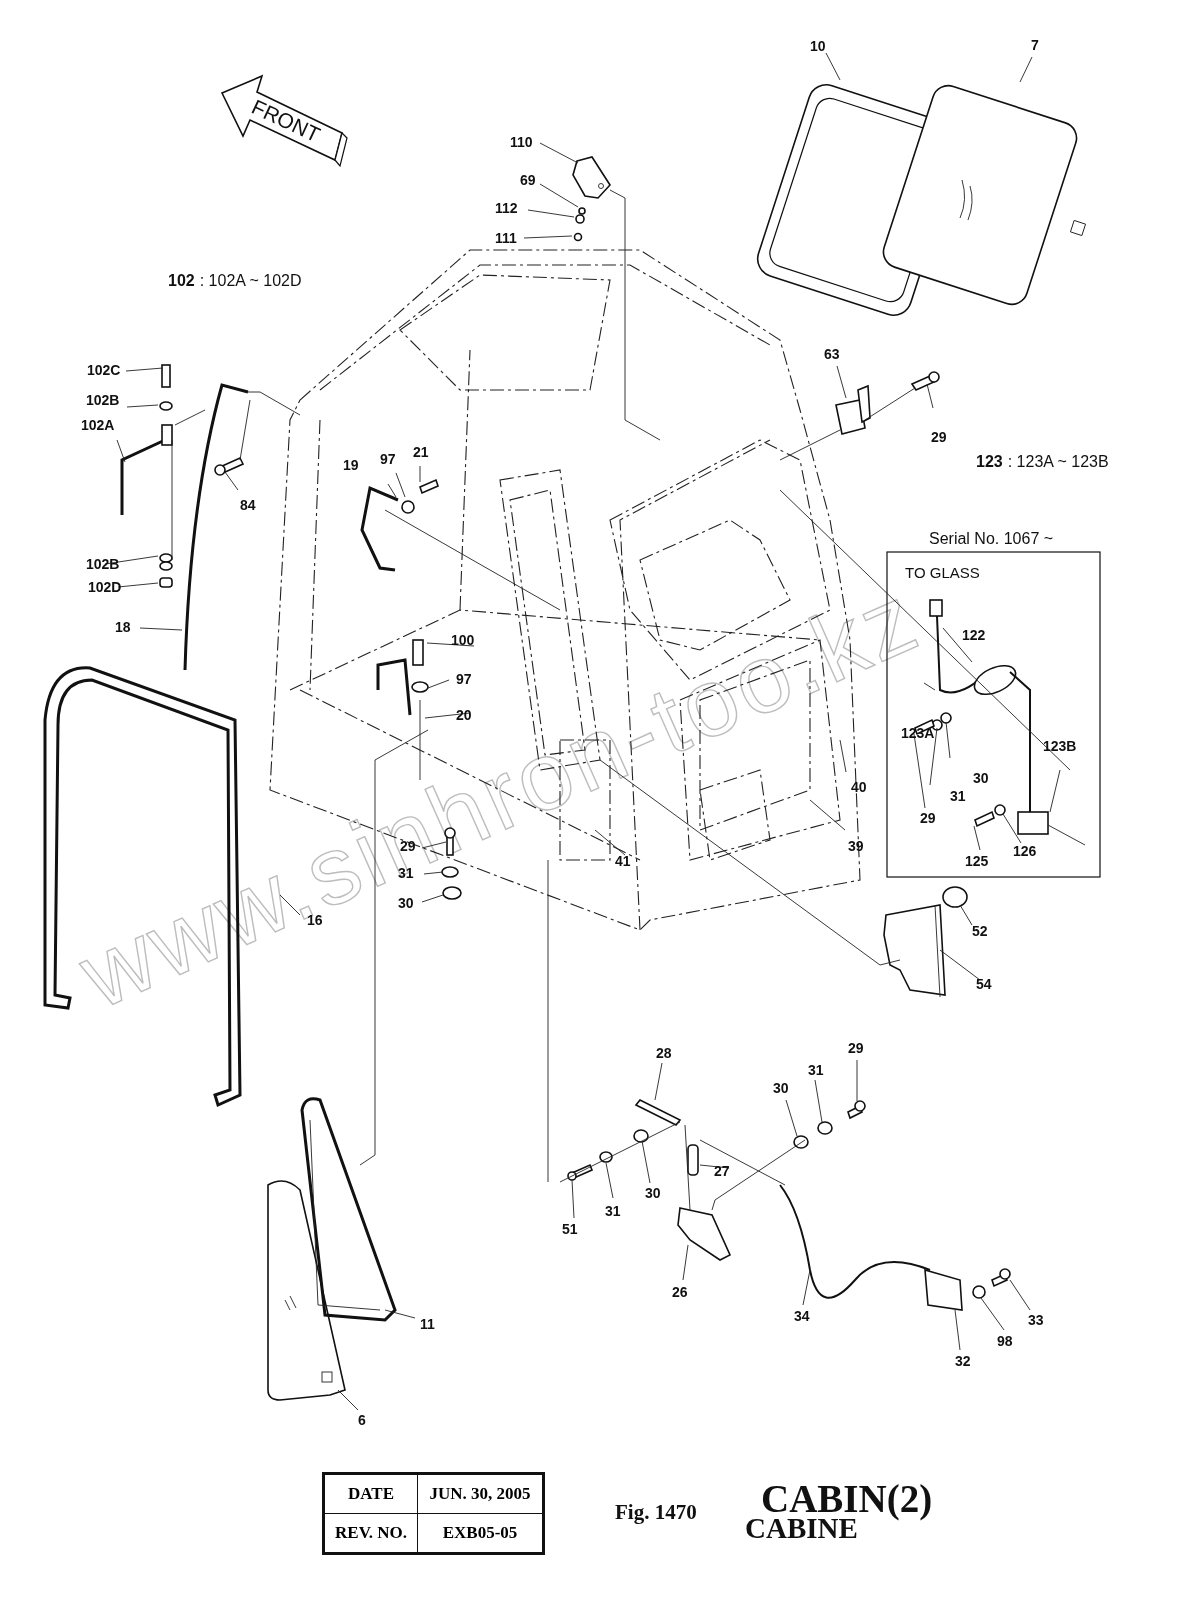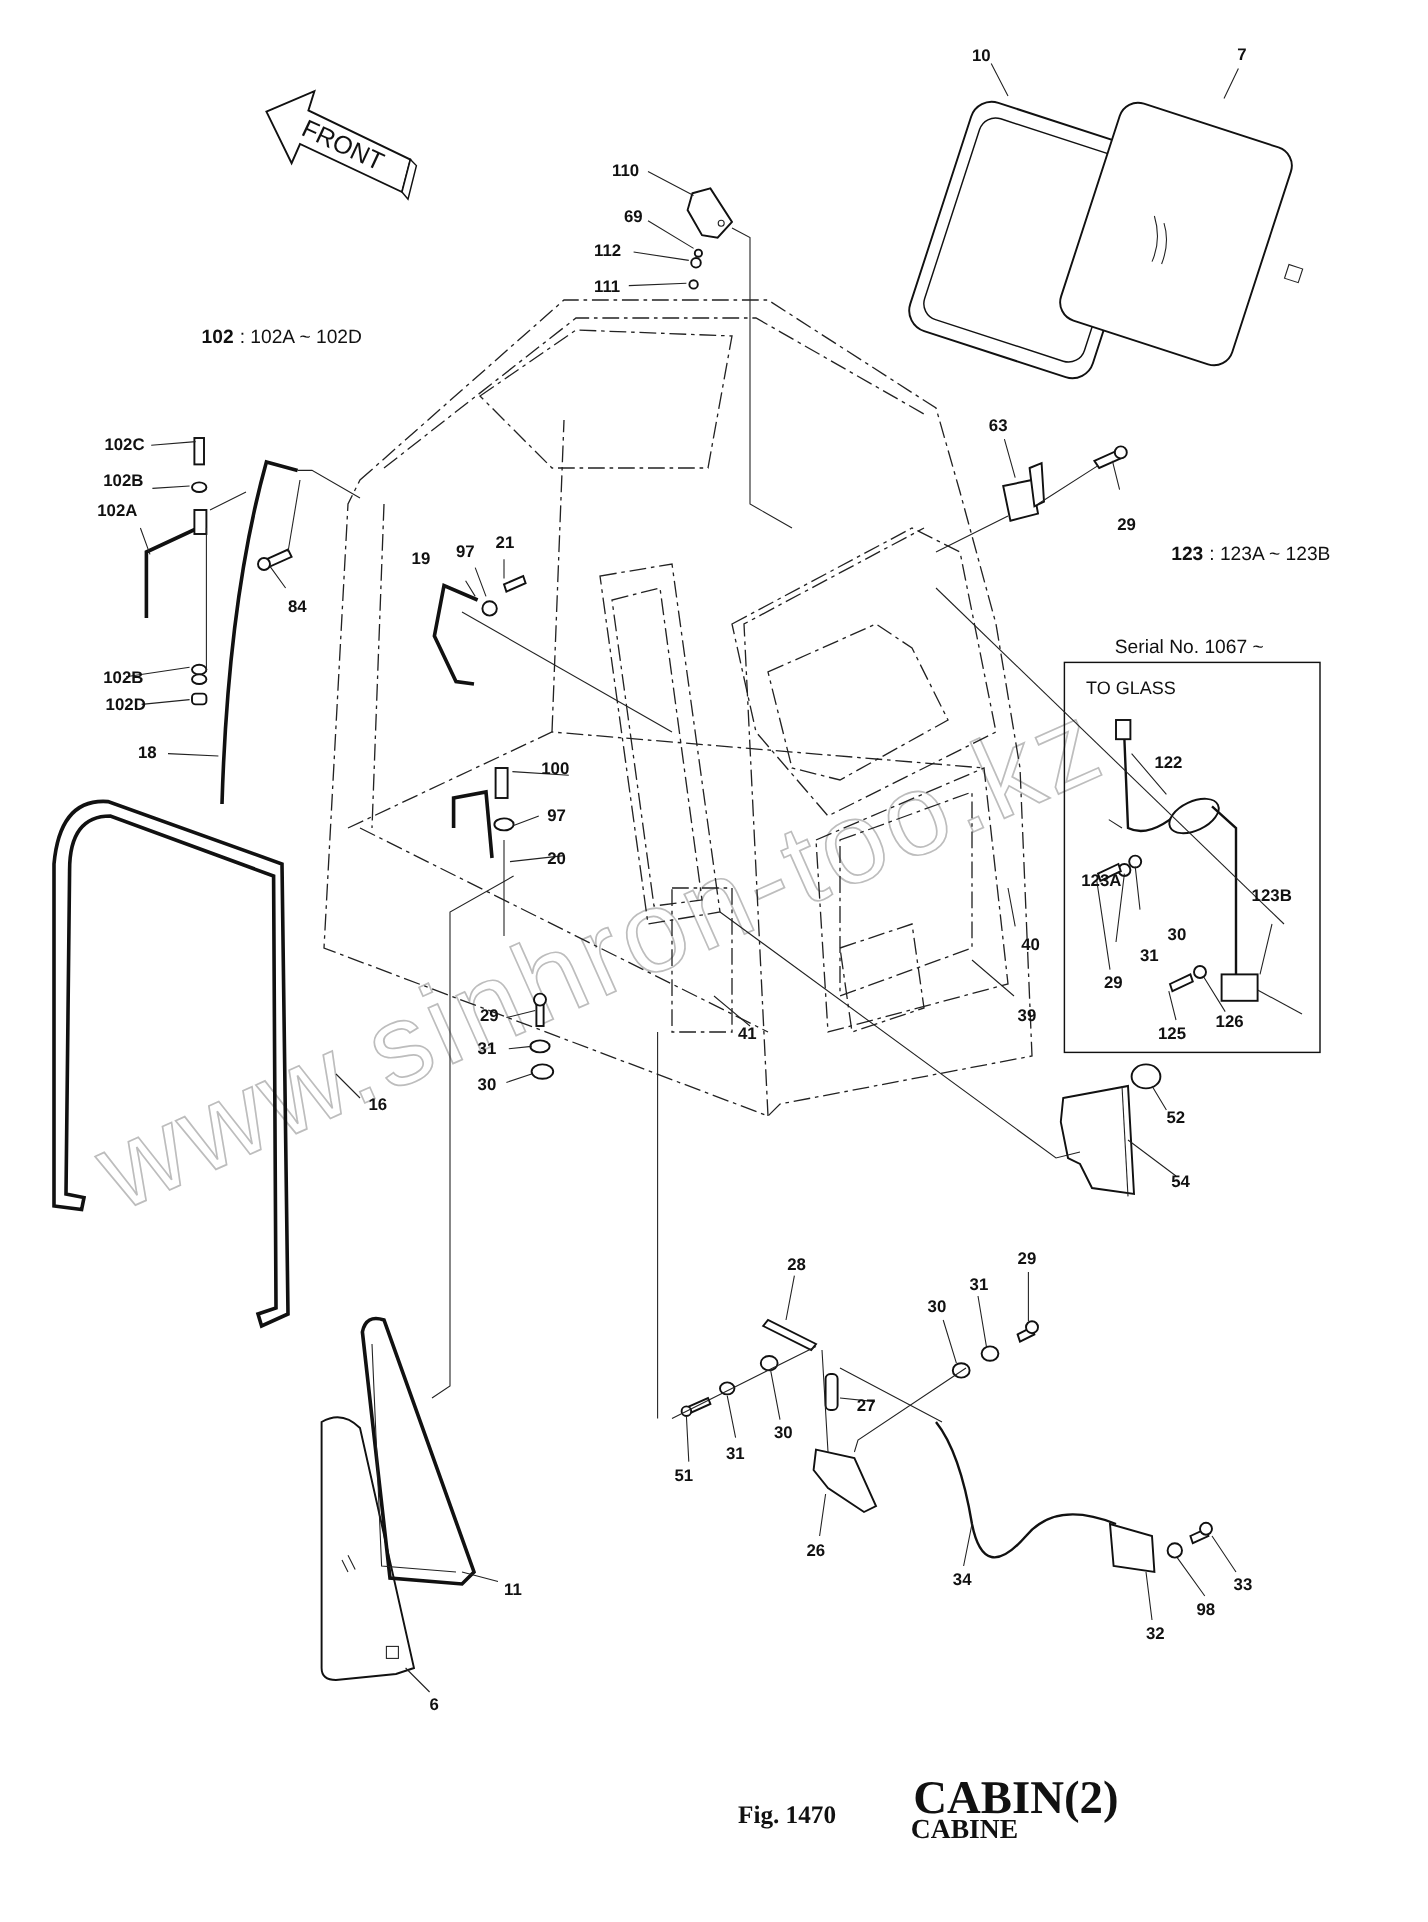--- a/index.html
+++ b/index.html
@@ -12,21 +12,21 @@
   .thick{stroke:#111;stroke-width:3;fill:none;}
   .dash{stroke:#222;stroke-width:1.1;fill:none;stroke-dasharray:14 4 3 4;}
   .wm{font-family:"Liberation Sans",sans-serif;font-size:96px;fill:none;stroke:#bdbdbd;stroke-width:1.4;letter-spacing:4px;}
   .tbl{position:absolute;left:322px;top:1472px;border-collapse:collapse;border:3px solid #111;}
   .tbl td{border:1.5px solid #111;font-family:"Liberation Serif",serif;font-weight:bold;font-size:17px;text-align:center;padding:0 6px;height:38px;}
   .tbl td.k{width:80px;}
   .tbl td.v{width:112px;}
   .fig{position:absolute;left:615px;top:1476px;font-family:"Liberation Serif",serif;font-weight:bold;color:#111;}
   .fig .num{position:absolute;left:0;top:24px;font-size:21px;white-space:nowrap;}
   .fig .t1{position:absolute;left:146px;top:0;font-size:39px;white-space:nowrap;}
-  .fig .t2{position:absolute;left:144px;top:36px;font-size:23px;white-space:nowrap;}
+  .fig .t2{position:absolute;left:130px;top:36px;font-size:29px;white-space:nowrap;}
 </style>
 </head>
 <body>
 
 <svg width="1190" height="1602" viewBox="0 0 1190 1602">
 
   <text class="wm" x="100" y="1010" transform="rotate(-24 100 1010)">www.sinhron-too.kz</text>
 
   <g>
     <polygon points="222,93 262,76 257,92 342,133 335,160 250,120 243,136" fill="#fff" stroke="#111" stroke-width="1.6"></polygon>
@@ -255,20 +255,28 @@
     <text class="lbl" x="955" y="1366">32</text>
     <text class="lbl" x="997" y="1346">98</text>
     <text class="lbl" x="1028" y="1325">33</text>
     <text class="lbl" x="420" y="1329">11</text>
     <text class="lbl" x="358" y="1425">6</text>
   </g>
 </svg>
 
 <table class="tbl">
   <tbody>
+      <tr>
+    <td class="k">DATE</td>
+    <td class="v">JUN. 30, 2005</td>
+  </tr>
+  <tr>
+    <td class="k">REV. NO.</td>
+    <td class="v">EXB05-05</td>
+  </tr>
 </tbody>
   </table>
 
 <div class="fig">
   <div class="num">Fig. 1470</div>
   <div class="t1">CABIN(2)</div>
   <div class="t2">CABINE</div>
 </div>
 
 </body></html>

